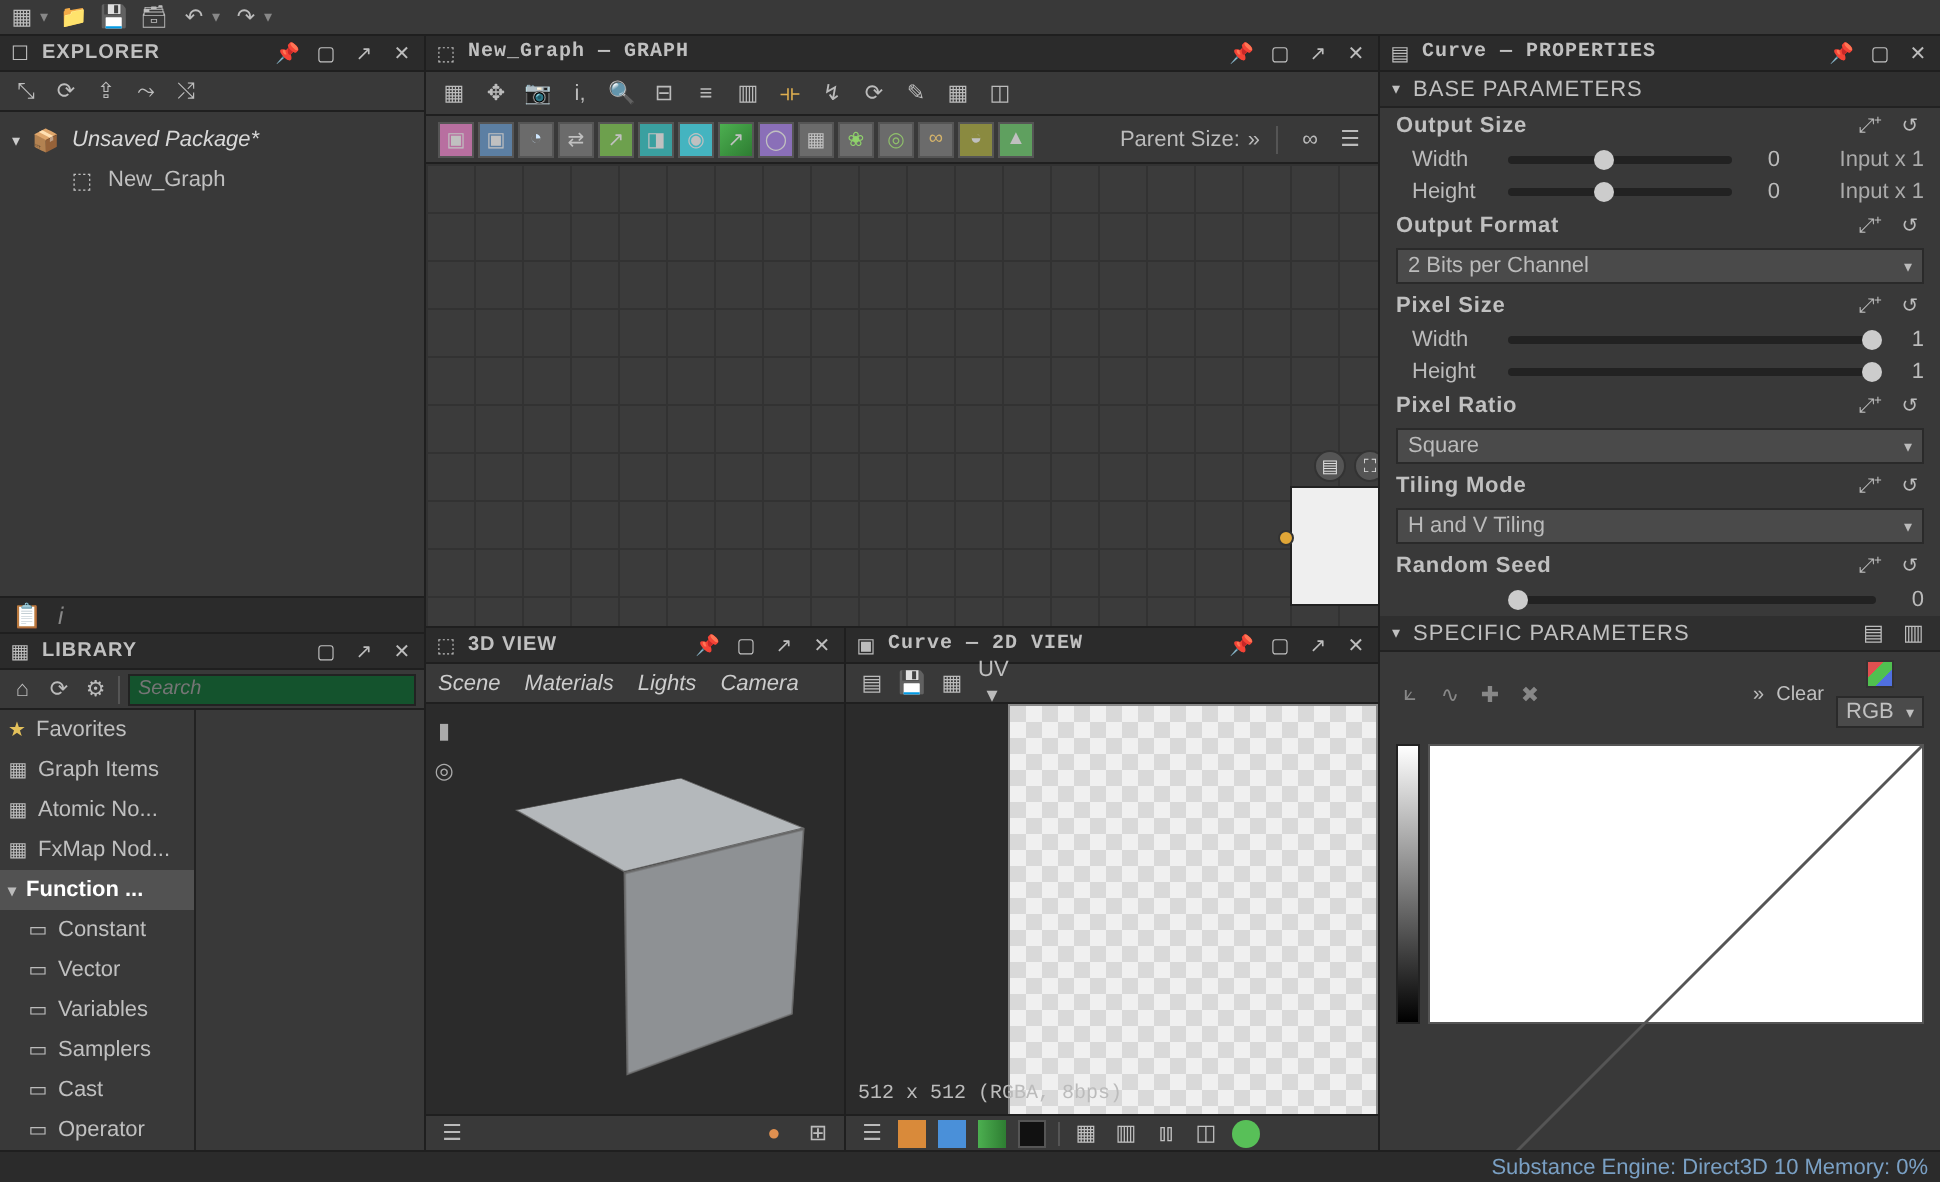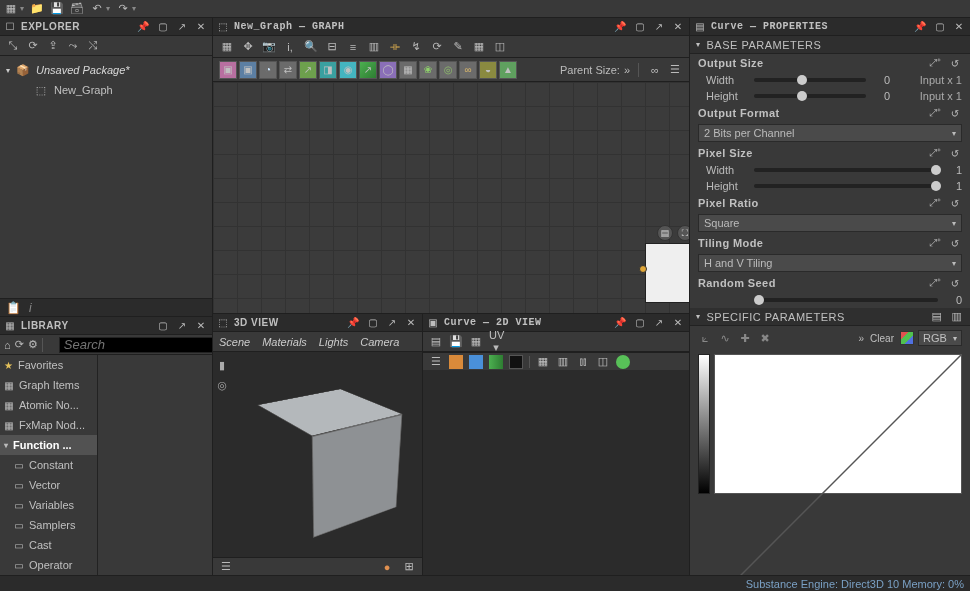--- a/index.html
+++ b/index.html
@@ -31,21 +31,21 @@
 .tree-row .arrow { font-size:8px; color:#ccc; }
 .tree-row .pkg-ico { width:14px; height:14px; display:flex; align-items:center; justify-content:center; }
 .tree-row.italic .lbl { font-style: italic; color:#d8d8d8; }
 .exp-bottom { height:18px; background:#2b2b2b; border-top:1px solid #1f1f1f; display:flex; align-items:center; gap:8px; padding:0 6px; }
 .exp-bottom span { font-size:12px; font-style:italic; color:#888; }
 
 
 .lib-wrap { flex:1; display:flex; flex-direction:column; border-top:1px solid #1f1f1f; }
 .lib-toolbar { height:20px; background:#393939; display:flex; align-items:center; gap:4px; padding:0 4px; border-bottom:1px solid #1f1f1f; }
 .lib-toolbar .licon { width:16px; height:16px; display:flex; align-items:center; justify-content:center; color:#bbb; }
-.lib-search { flex:1; height:16px; background:#000000; border:1px solid #222; color:#aaa; padding:0 4px; font-style:italic; font-size:13px;margin-left:12px; }
+.lib-search { flex:1; height:16px; background:#14532d; border:1px solid #222; color:#aaa; padding:0 4px; font-style:italic; font-size:10px; }
 .lib-body { flex:1; display:flex; background:#393939; overflow:hidden; }
 .lib-cats  { width:98px; background:#393939; border-right:1px solid #222; overflow:auto; }
 .lib-cat { height:20px; display:flex; align-items:center; gap:5px; padding:0 4px; font-size:10px; white-space:nowrap; overflow:hidden; }
 .lib-cat.sel { background:#525252; color:#fff; font-weight:bold; }
 .lib-cat .star { color:#e4c15b; font-size:10px; }
 .lib-cat .cicon { width:10px; height:10px; display:flex; align-items:center; justify-content:center; font-size:10px; color:#bbb; }
 .lib-cat .carrow { font-size:8px; color:#bbb; }
 .lib-content { flex:1; background:#393939; }
 
 
@@ -137,21 +137,21 @@
 .prop-sub .val { width:18px; text-align:right; color:#bbb; }
 .prop-sub .tag { width:66px; text-align:right; color:#aaa; }
 .prop-select { margin:2px 8px; height:18px; background:#4a4a4a; border:1px solid #2a2a2a; display:flex; align-items:center; padding:0 5px; font-family:"Courier New",monospace; font-size:10px; color:#bbb; }
 .prop-select .sel-chev { margin-left:auto; font-size:8px; }
 .btn-group { display:flex; gap:4px; margin:3px 8px; }
 .btn-group .tbtn { flex:1; height:17px; background:#4a4a4a; border:1px solid #2a2a2a; display:flex; align-items:center; justify-content:center; font-size:10px; }
 .btn-group .tbtn.active { background:#5a5a5a; }
 .curve-icons { display:flex; align-items:center; gap:6px; padding:4px 8px; }
 .curve-icons .cico { width:14px;height:14px;display:flex;align-items:center;justify-content:center;color:#888;font-size:11px; }
 .curve-icons .sep { flex:1; }
-.rgb-sel { display:flex;align-items:center;gap:4px; }
+.rgb-sel { display:flex;align-items:center;gap:4px;flex-direction:column; }
 .rgb-sel .sw { width:14px;height:14px; background:linear-gradient(135deg,#e05050 0 33%,#50c050 33% 66%,#5070e0 66% 100%); border:1px solid #333; }
 .rgb-sel .rgbw { width:44px;height:16px;background:#4a4a4a;border:1px solid #2a2a2a;display:flex;align-items:center;padding:0 4px;font-size:10px; }
 .rgb-sel .rgbw .selchev { margin-left:auto;font-size:8px; }
 .curve-box { margin:4px 8px 0; display:flex; gap:4px; height:140px; }
 .curve-grad { width:12px; background:linear-gradient(#fff,#000); border:1px solid #222; }
 .curve-plot { flex:1; background:#fff; border:1px solid #555; position:relative; }
 .curve-plot svg { position:absolute; inset:0; }
 
 .status-bar { height:16px; background:#2b2b2b; border-top:1px solid #1f1f1f; display:flex; align-items:center; justify-content:flex-end; padding:0 6px; font-family:"Courier New",monospace; font-size:10px; color:#7aa0c4; }
 </style>
@@ -387,20 +387,24 @@
         </div>
         <div class="v2-toolbar-top">
           <span class="v2ico">▤</span>
           <span class="v2ico">💾</span>
           <span class="v2ico">▦</span>
           <div class="uv">
             <span>UV</span>
             <span class="v2ico">▾</span>
           </div>
         </div>
+        <div class="vcanvas">
+          <div class="v2-checker"></div>
+          <div class="v2-info">512 x 512 (RGBA, 8bps)</div>
+        </div>
         <div class="v2-bottombar">
           <span class="b2ico" style="color:#bbb">☰</span>
           <span class="b2ico sw-or"></span>
           <span class="b2ico sw-bl"></span>
           <span class="b2ico sw-gr"></span>
           <span class="b2ico sw-bk"></span>
           <span style="border-left:1px solid #555;height:12px;"></span>
           <span class="b2ico">▦</span>
           <span class="b2ico">▥</span>
           <span class="b2ico">⫾⫾</span>

